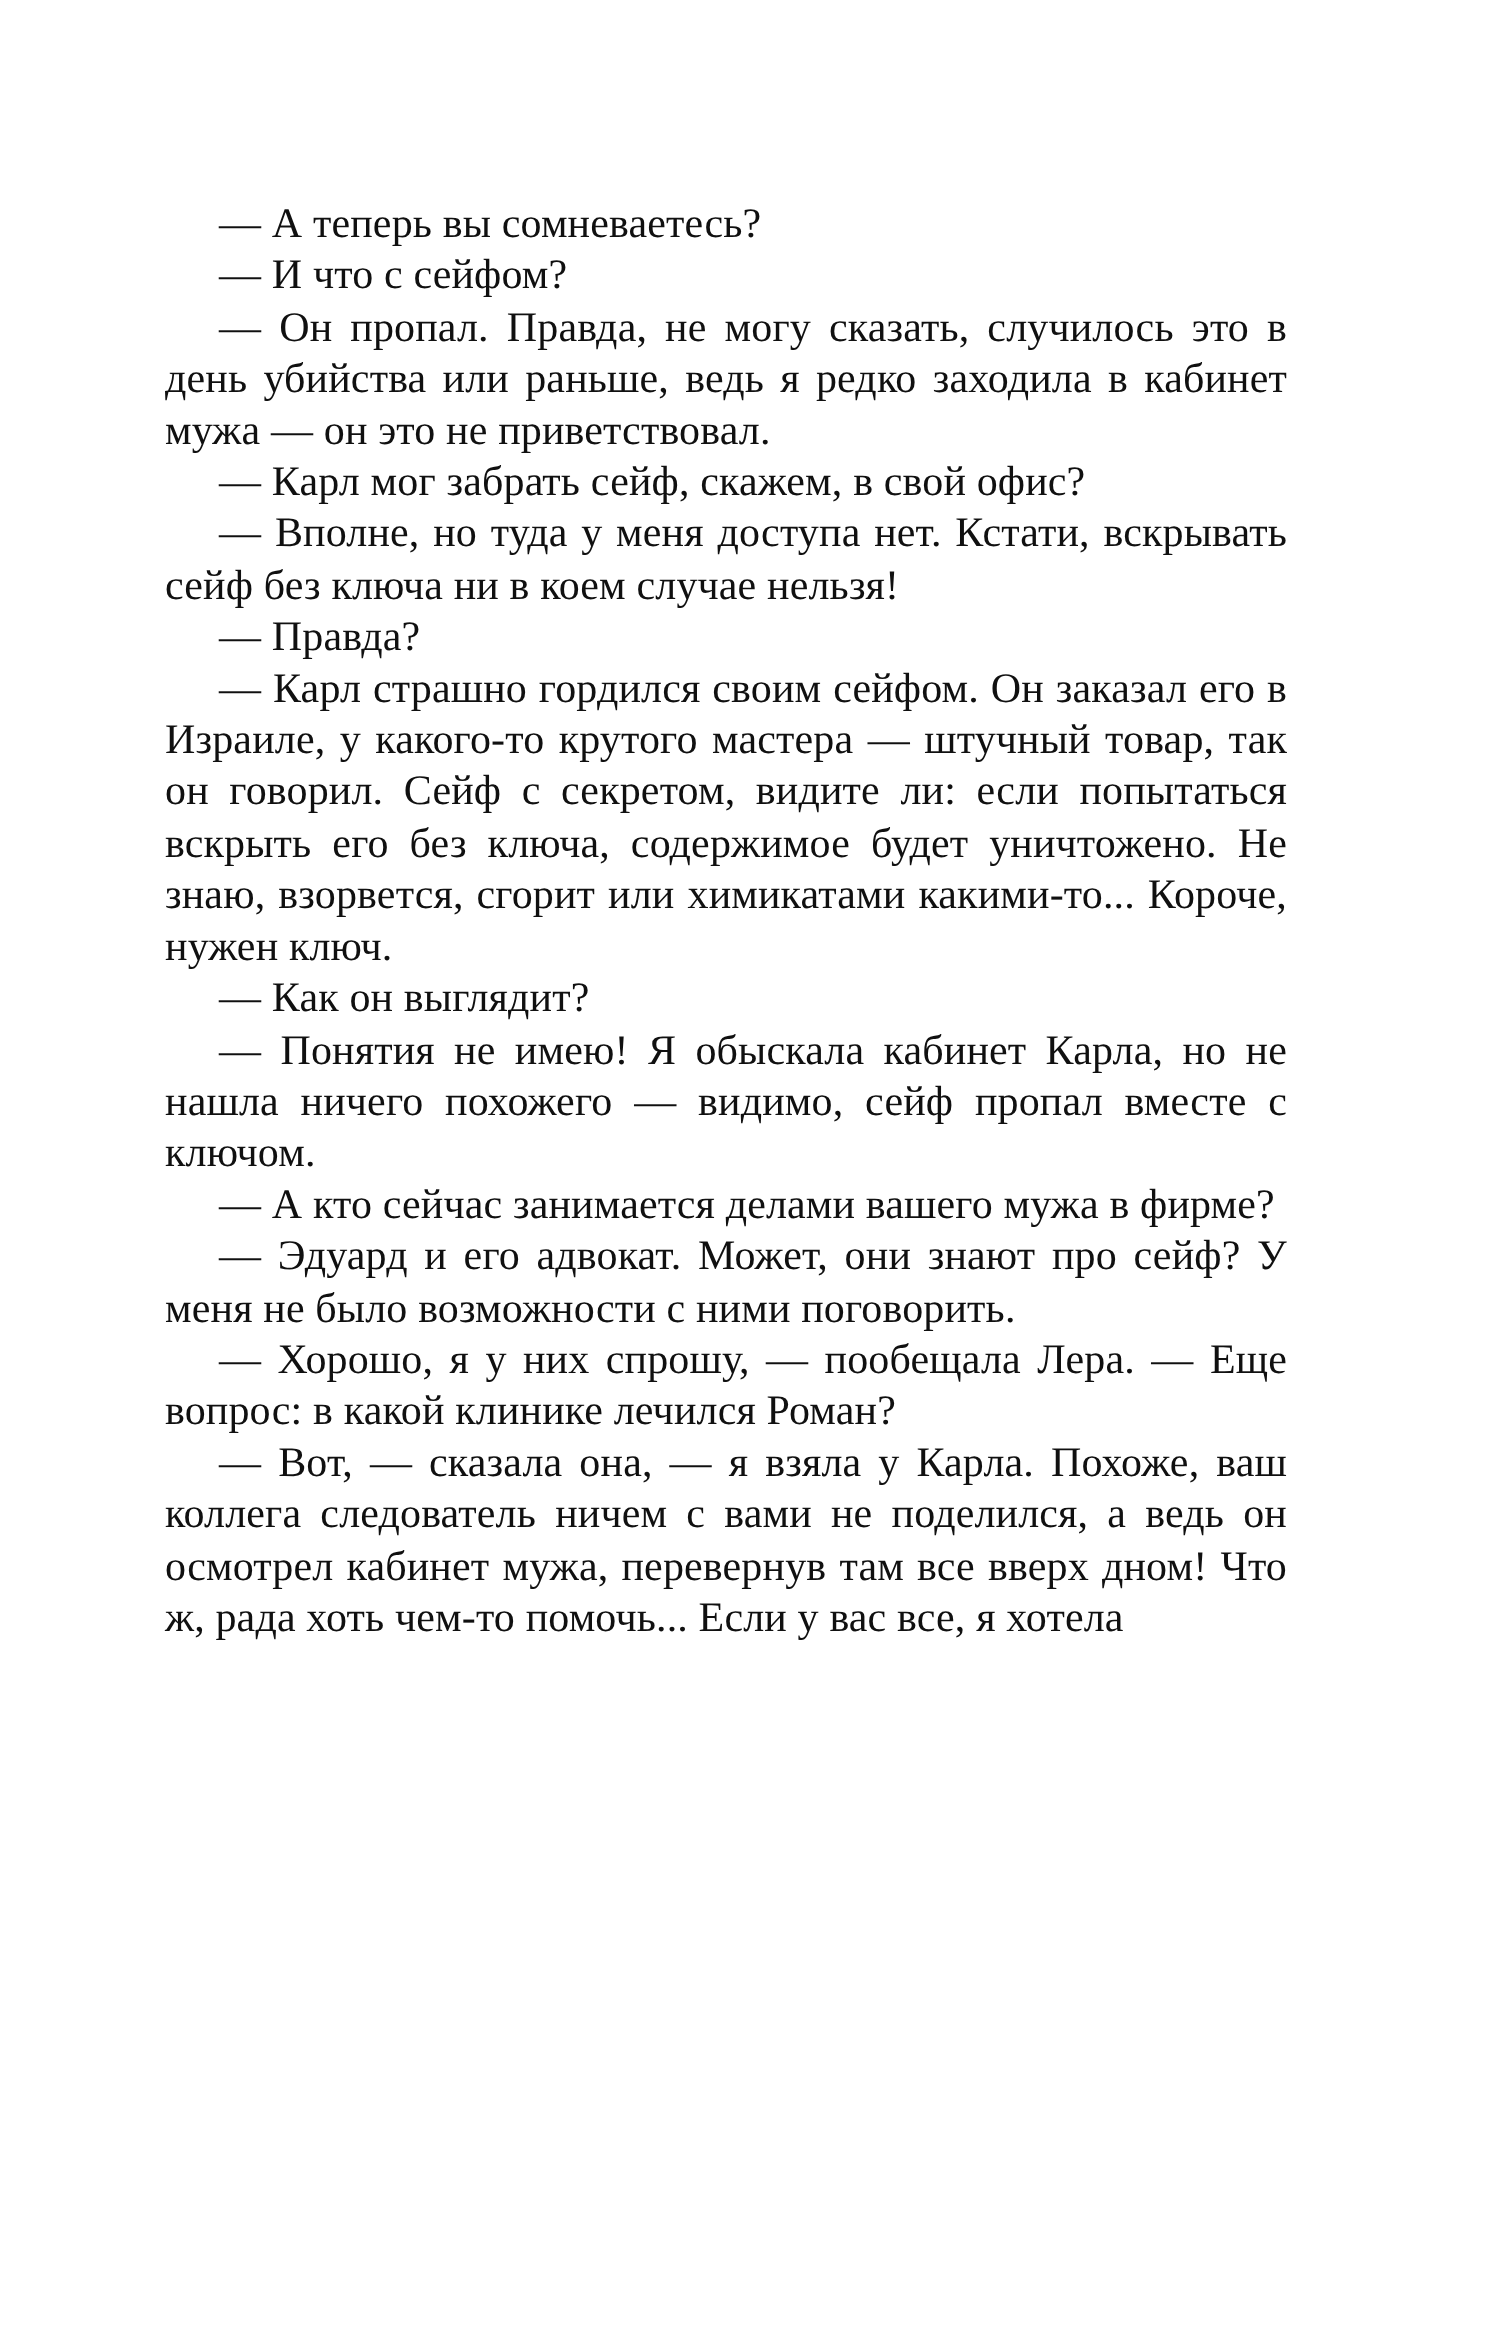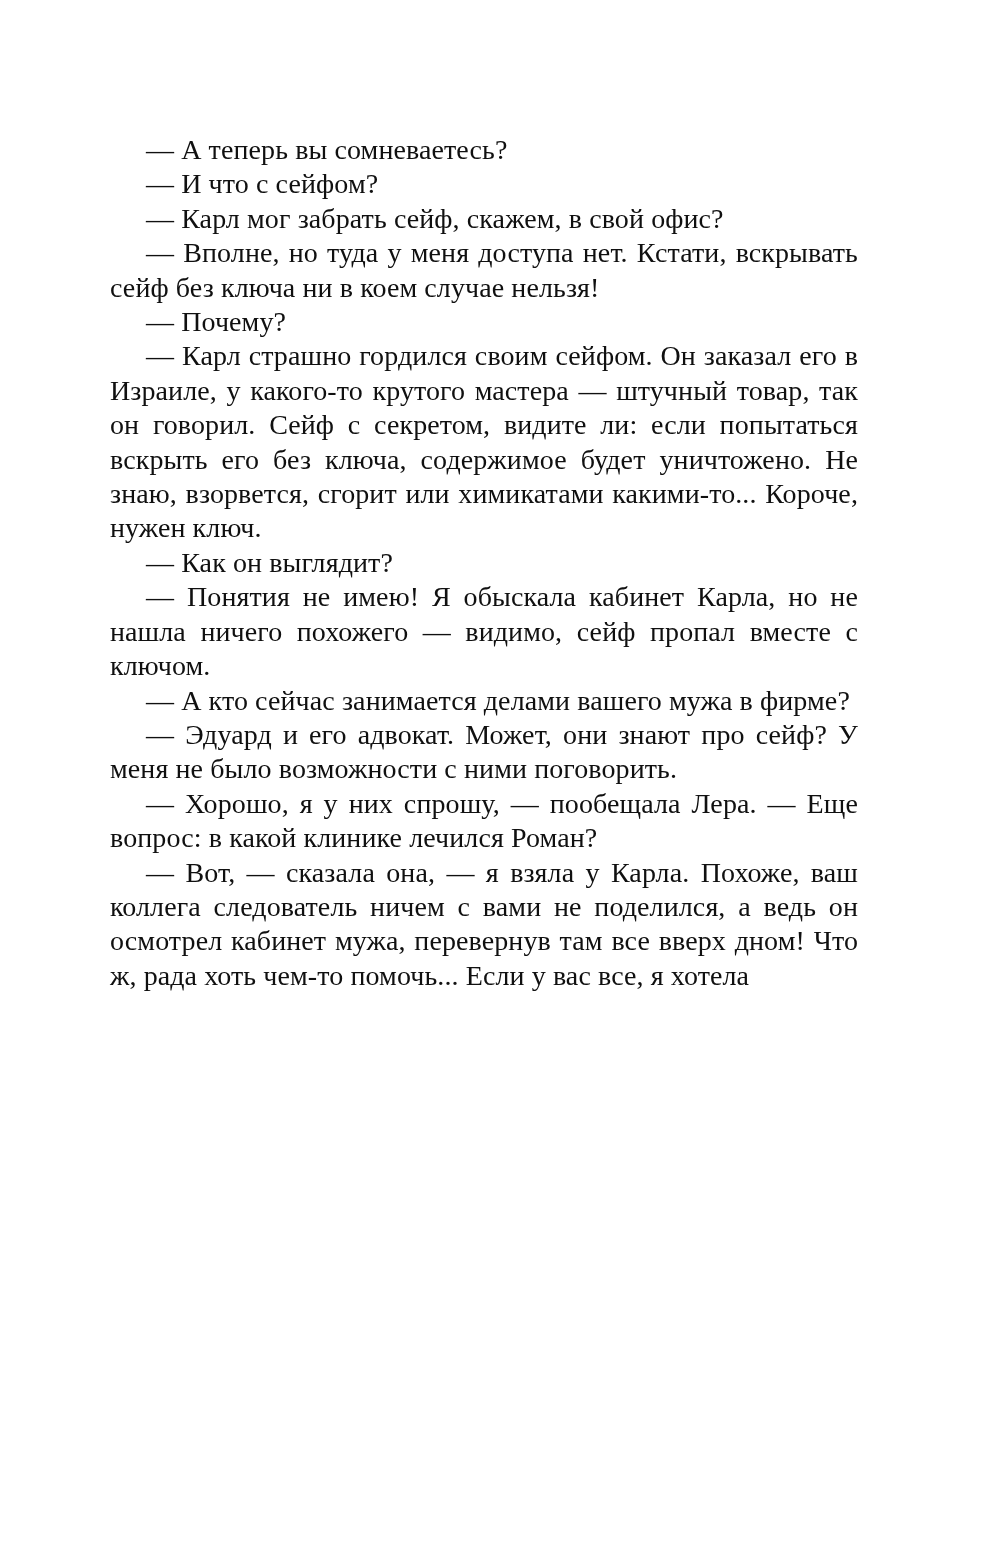--- a/index.html
+++ b/index.html
@@ -48,23 +48,24 @@
     text-align: center;
   }
 </style>
 </head>
 <body>
 
 <div class="book-page">
   <div class="text-block">
       <p><span>— А теперь вы сомневаетесь?</span></p>
       <p><span>— И что с сейфом?</span></p>
+      <p><span>— Он пропал. Правда, не могу сказать, случилось это в день убийства или раньше, ведь я редко заходила в кабинет мужа — он это не приветствовал.</span></p>
       <p><span>— Карл мог забрать сейф, скажем, в свой офис?</span></p>
       <p><span>— Вполне, но туда у меня доступа нет. Кстати, вскрывать сейф без ключа ни в коем случае нельзя!</span></p>
-      <p><span>— Почему?</span></p>
+      <p><span>— Правда?</span></p>
       <p><span>— Карл страшно гордился своим сейфом. Он заказал его в Израиле, у какого-то крутого мастера — штучный товар, так он говорил. Сейф с секретом, видите ли: если попытаться вскрыть его без ключа, содержимое будет уничтожено. Не знаю, взорвется, сгорит или химикатами какими-то... Короче, нужен ключ.</span></p>
       <p><span>— Как он выглядит?</span></p>
       <p><span>— Понятия не имею! Я обыскала кабинет Карла, но не нашла ничего похожего — видимо, сейф пропал вместе с ключом.</span></p>
       <p><span>— А кто сейчас занимается делами вашего мужа в фирме?</span></p>
       <p><span>— Эдуард и его адвокат. Может, они знают про сейф? У меня не было возможности с ними поговорить.</span></p>
       <p><span>— Хорошо, я у них спрошу, — пообещала Лера. — Еще вопрос: в какой клинике лечился Роман?</span></p>
       <p><span>— Вот, — сказала она, — я взяла у Карла. Похоже, ваш коллега следователь ничем с вами не поделился, а ведь он осмотрел кабинет мужа, перевернув там все вверх дном! Что ж, рада хоть чем-то помочь... Если у вас все, я хотела</span></p>
     </div>
   <div class="page-number">55</div>
 </div>

